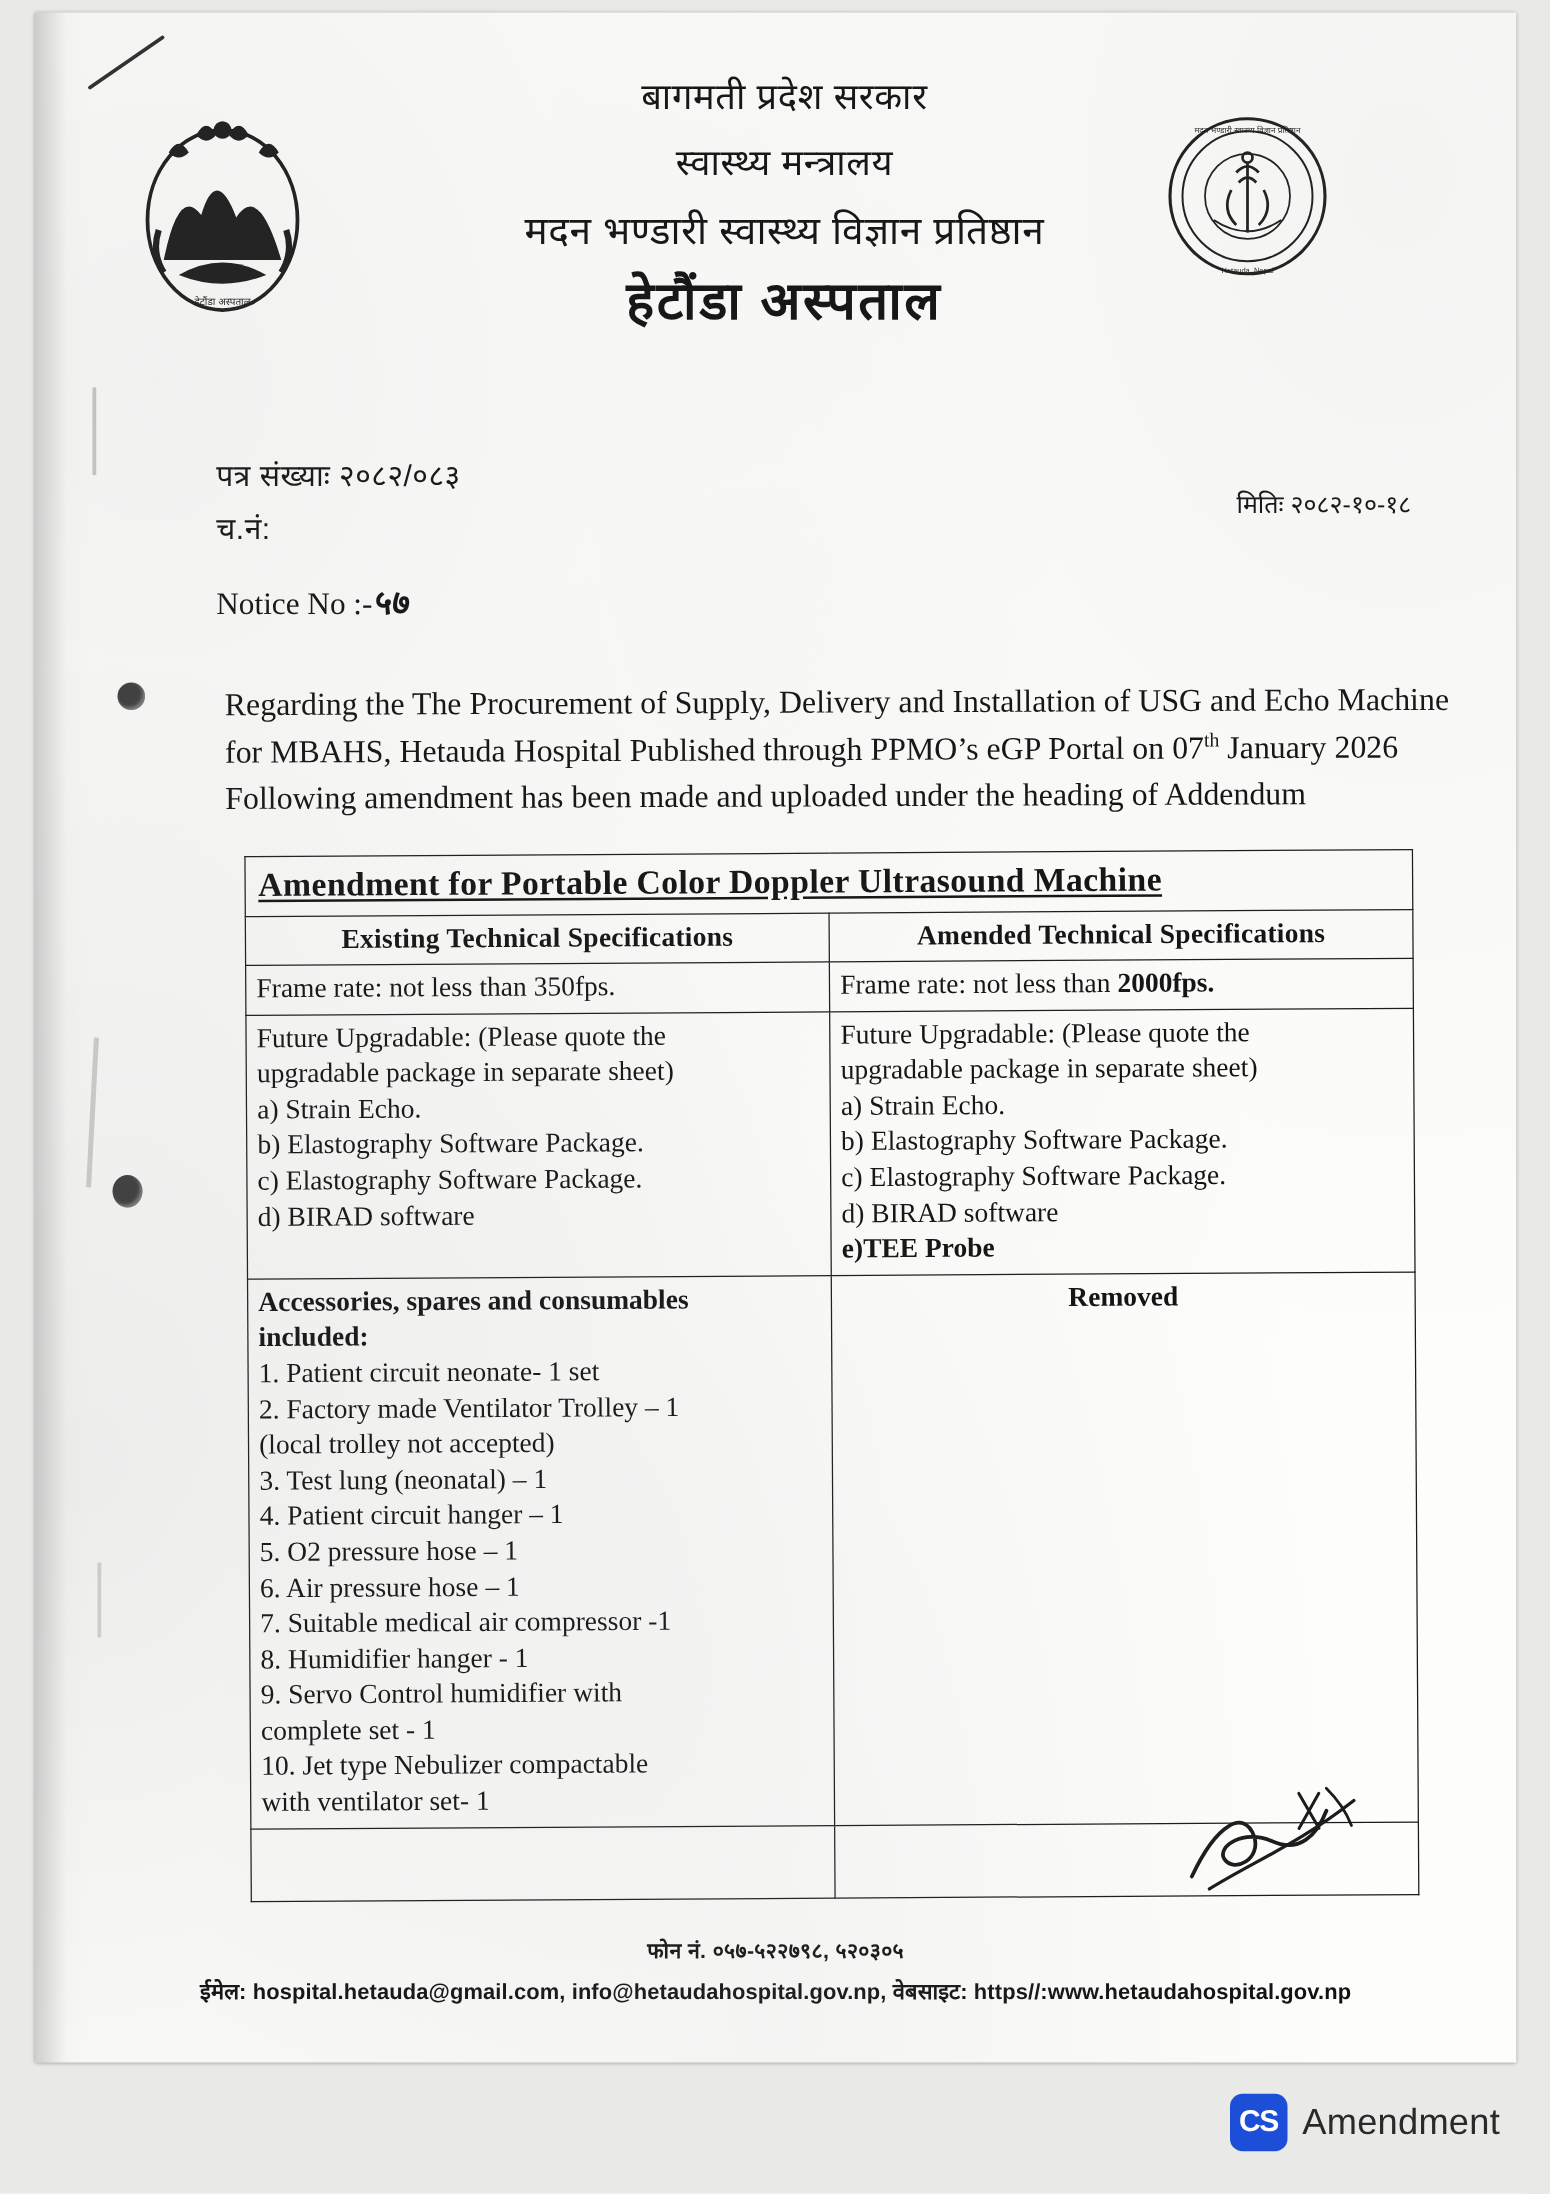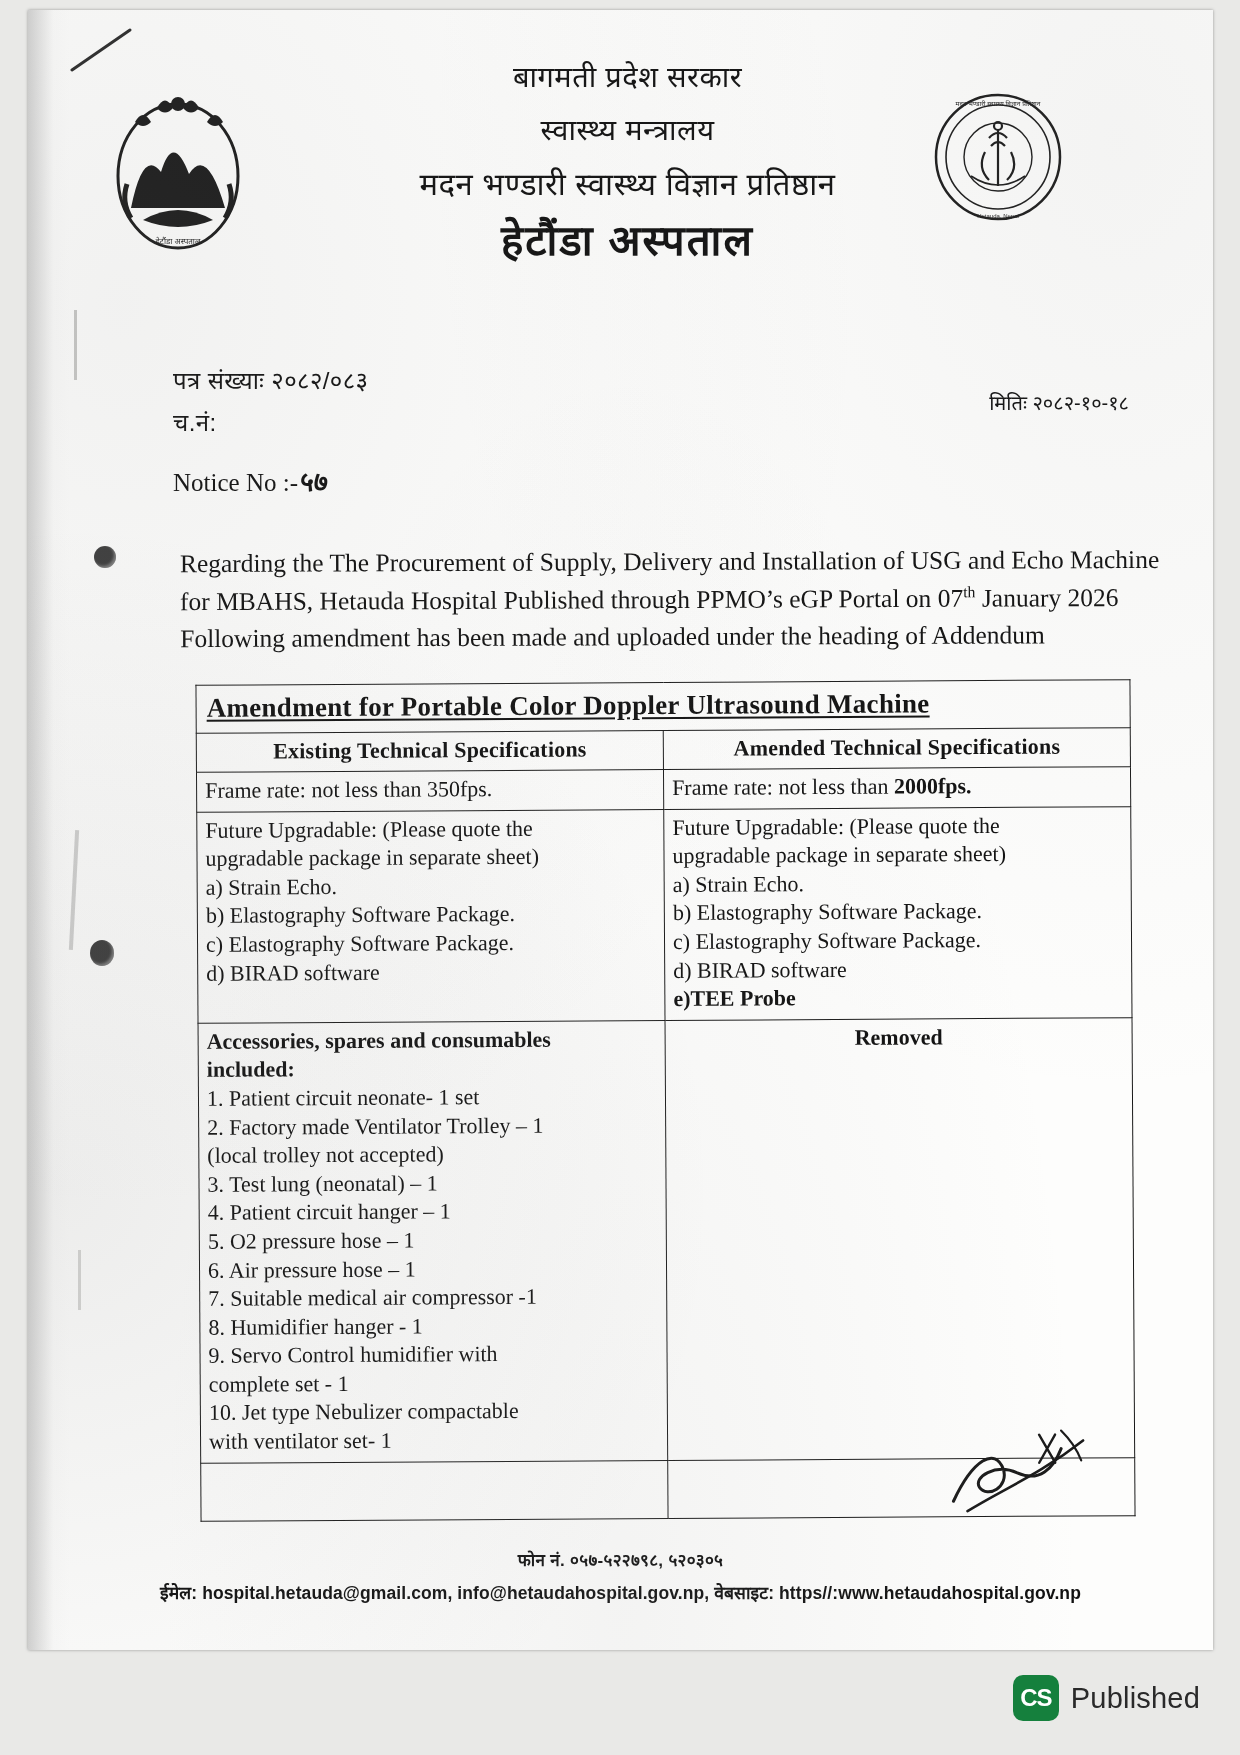--- a/index.html
+++ b/index.html
@@ -192,21 +192,21 @@
   .foot-mail  { font-size: 17.5px; font-weight: 700; letter-spacing: .1px; }
 
   
   .camscanner {
     position: absolute; right: 40px; bottom: 34px;
     display: flex; align-items: center; gap: 12px;
     z-index: 50;
   }
   .cs-badge {
     width: 46px; height: 46px; border-radius: 10px;
-    background: #15803d; color: #fff;
+    background: #1d4ed8; color: #fff;
     font-family: "Liberation Sans", sans-serif;
     font-weight: 700; font-size: 24px;
     display: flex; align-items: center; justify-content: center;
     letter-spacing: -1px;
   }
   .cs-text {
     font-family: "Liberation Sans", sans-serif;
     font-size: 29px; color: #2a2a2a; letter-spacing: .2px;
   }
 </style>
@@ -381,14 +381,14 @@
 
   <div class="footer">
     <div class="foot-phone">फोन नं. ०५७-५२२७९८, ५२०३०५</div>
     <div class="foot-mail">ईमेल: hospital.hetauda@gmail.com, info@hetaudahospital.gov.np, वेबसाइट: https//:www.hetaudahospital.gov.np</div>
   </div>
 
 </div>
 
 <div class="camscanner">
   <div class="cs-badge">CS</div>
-  <div class="cs-text">Published</div>
+  <div class="cs-text">Amendment</div>
 </div>
 
 </body></html>

